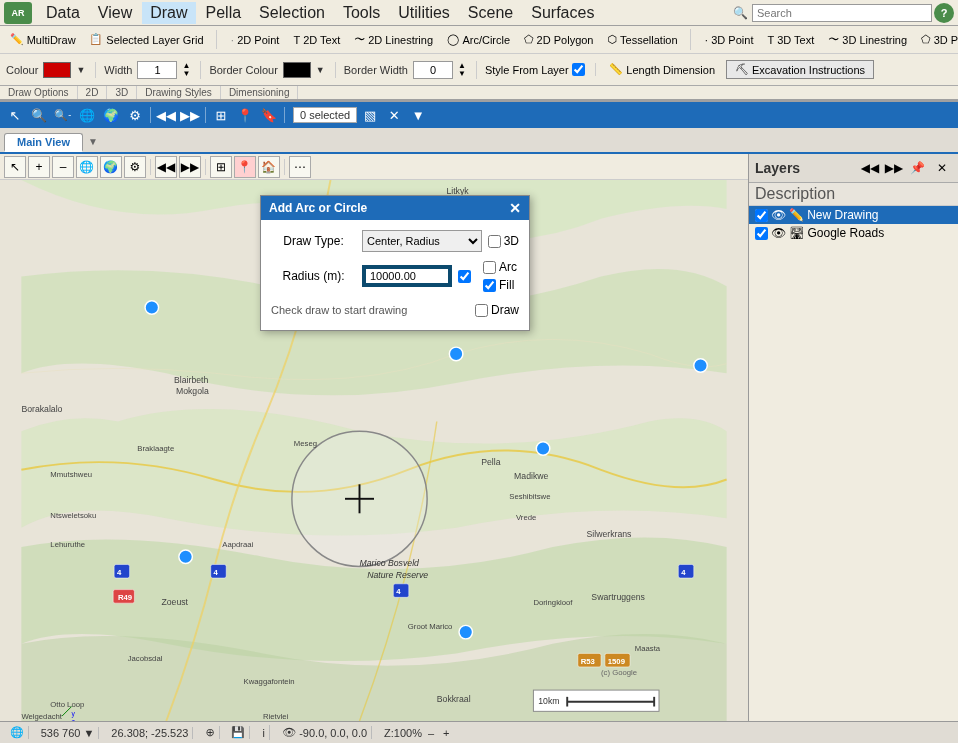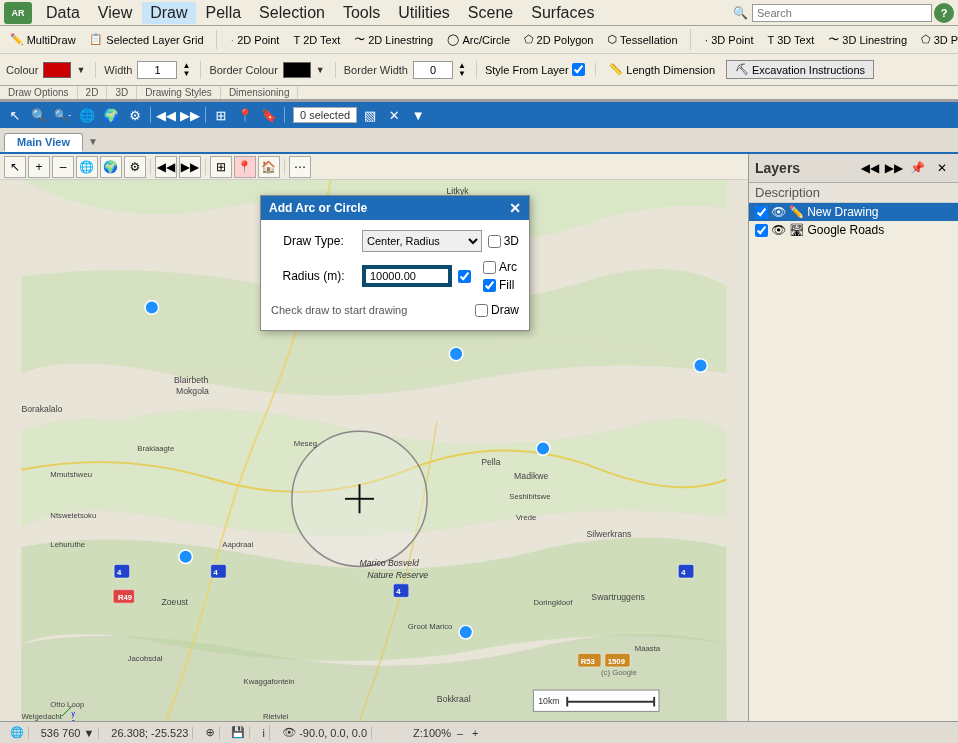--- a/index.html
+++ b/index.html
@@ -70,31 +70,31 @@
     .dialog-select { flex: 1; height: 22px; font-size: 11px; border: 1px solid #999; }
     .dialog-input { width: 90px; height: 22px; font-size: 11px; border: 4px solid #0c4a6e; padding: 0 4px; }
     .dialog-checkbox-label { display: flex; align-items: center; gap: 3px; font-size: 12px; }
     .dialog-hint { font-size: 11px; color: #555; padding: 4px 0; }
 
     
     .layers-panel { width: 210px; background: #f0ece0; border-left: 1px solid #999; display: flex; flex-direction: column; }
     .layers-header { display: flex; align-items: center; padding: 4px 6px; background: #e0dcd4; border-bottom: 1px solid #aaa; gap: 4px; }
     .layers-title { font-size: 14px; font-weight: bold; color: #333; flex: 1; }
     .layers-header-btn { width: 20px; height: 20px; display: flex; align-items: center; justify-content: center; cursor: pointer; font-size: 12px; border: 1px solid transparent; }
-    .layers-col-header { display: flex; align-items: flex-end; padding: 2px 6px; background: #e8e4dc; border-bottom: 1px solid #ccc; font-size: 13px; color: #555; }
+    .layers-col-header { display: flex; align-items: flex-end; padding: 2px 6px; background: #e8e4dc; border-bottom: 1px solid #ccc; font-size: 16px; color: #555; }
     .layers-list { flex: 1; overflow-y: auto; }
     .layer-item { display: flex; align-items: center; padding: 2px 6px; gap: 3px; cursor: pointer; font-size: 12px; }
     .layer-item.selected { background: #1e6bb8; color: white; }
     .layer-checkbox { width: 13px; height: 13px; cursor: pointer; }
     .layer-name { flex: 1; font-size: 12px; }
 
     
     .statusbar { display: flex; align-items: center; background: #e0dcd4; border-top: 1px solid #999; height: 22px; padding: 0 6px; gap: 8px; font-size: 11px; color: #333; position: absolute; bottom: 0; left: 0; right: 0; }
     .statusbar-item { display: flex; align-items: center; gap: 3px; padding: 0 4px; border-right: 1px solid #bbb; }
-    .statusbar-item:last-child { border-right: none; margin-left: 29px; }
+    .statusbar-item:last-child { border-right: none; }
 
     
     .app { width: 958px; height: 743px; display: flex; flex-direction: column; overflow: hidden; position: relative; }
     .content-row { display: flex; flex: 1; overflow: hidden; }
 
     
     .dd-arrow { font-size: 9px; color: #333; }
 
     
     .draw-type-select { height: 22px; font-size: 11px; border: 1px solid #999; }

